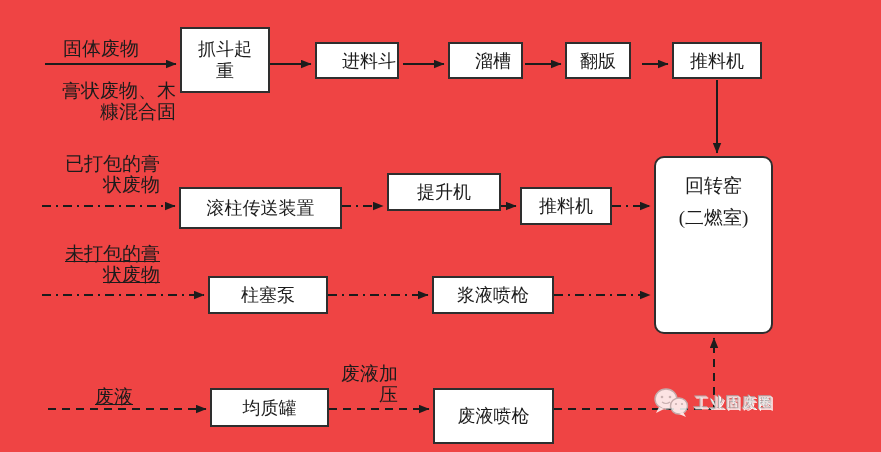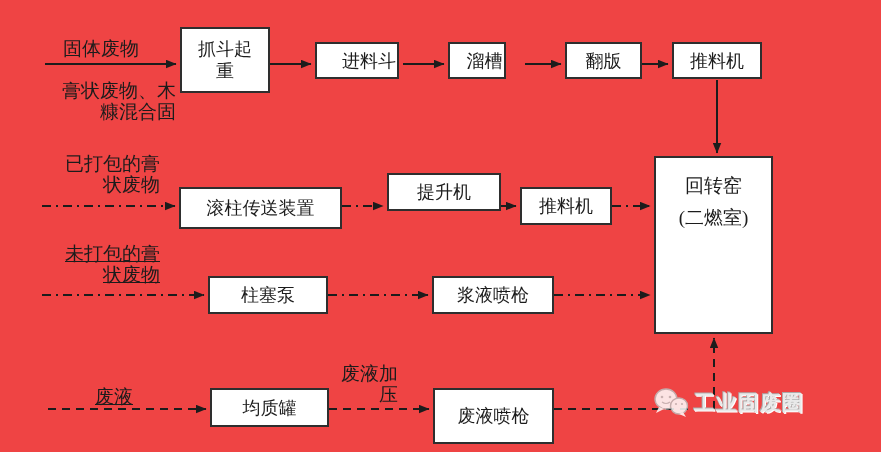--- a/index.html
+++ b/index.html
@@ -9,35 +9,34 @@
   }
   .wires{position:absolute;left:0;top:0;width:881px;height:452px;pointer-events:none;}
   .wires line{stroke:#1c1c1c;stroke-width:2;}
   .wires line.dashdot{stroke-dasharray:9 5 2 5;}
   .wires line.dashed{stroke-dasharray:8 6;}
   .box{
     position:absolute;box-sizing:border-box;background:#ffffff;border:2px solid #2e2e2e;
     display:flex;align-items:center;justify-content:center;text-align:center;
     font-size:18px;line-height:22px;white-space:pre-line;z-index:2;
   }
-  .box.kiln{align-items:flex-start;padding-top:12px;line-height:32px;font-size:19px;}
+  .box.kiln{align-items:flex-start;padding-top:12px;line-height:32px;font-size:19px;border-radius:10px;}
   .lbl{
     position:absolute;font-size:19px;line-height:21px;white-space:pre-line;
     text-align:center;z-index:3;
   }
   .lbl.right{text-align:right;}
   .watermark{
     position:absolute;left:652px;top:386px;display:flex;align-items:center;z-index:4;
   }
   .wm-text{
-    font-size:21px;letter-spacing:1px;margin-left:4px;
+    font-size:15px;letter-spacing:1px;margin-left:4px;
     color:#e9e9e9;
     text-shadow:-1px -1px 0 #ababab, 1px 1px 0 #ffffff;
     font-family:"Liberation Sans","DejaVu Sans",sans-serif;
-    font-weight:bold;
   }
   .wm-icon{opacity:.85;}
 </style>
 </head>
 <body>
 
 <div class="stage">
 
   <svg class="wires" viewBox="0 0 881 452" xmlns="http://www.w3.org/2000/svg">
     <defs>
@@ -75,22 +74,22 @@
 状废物</div>
   <div class="lbl right" style="left:50px;top:243px;width:110px;text-decoration:underline;">未打包的膏
 状废物</div>
   <div class="lbl" style="left:86px;top:386px;width:56px;text-decoration:underline;">废液</div>
   <div class="lbl right" style="left:330px;top:363px;width:68px;">废液加
 压</div>
 
   <div class="box" style="left:180px;top:27px;width:90px;height:66px;">抓斗起
 重</div>
   <div class="box" style="left:315px;top:42px;width:84px;height:37px;padding-left:24px;">进料斗</div>
-  <div class="box" style="left:448px;top:42px;width:58px;height:37px;padding-left:15px;">溜槽</div>
-  <div class="box" style="left:565px;top:42px;width:77px;height:37px;">翻版</div>
+  <div class="box" style="left:448px;top:42px;width:75px;height:37px;padding-left:15px;">溜槽</div>
+  <div class="box" style="left:565px;top:42px;width:66px;height:37px;">翻版</div>
   <div class="box" style="left:672px;top:42px;width:90px;height:37px;">推料机</div>
 
   <div class="box kiln" style="left:654px;top:156px;width:119px;height:178px;">回转窑
 (二燃室)</div>
 
   <div class="box" style="left:179px;top:187px;width:163px;height:42px;">滚柱传送装置</div>
   <div class="box" style="left:387px;top:173px;width:114px;height:38px;">提升机</div>
   <div class="box" style="left:520px;top:187px;width:92px;height:38px;">推料机</div>
 
   <div class="box" style="left:208px;top:276px;width:120px;height:38px;">柱塞泵</div>

